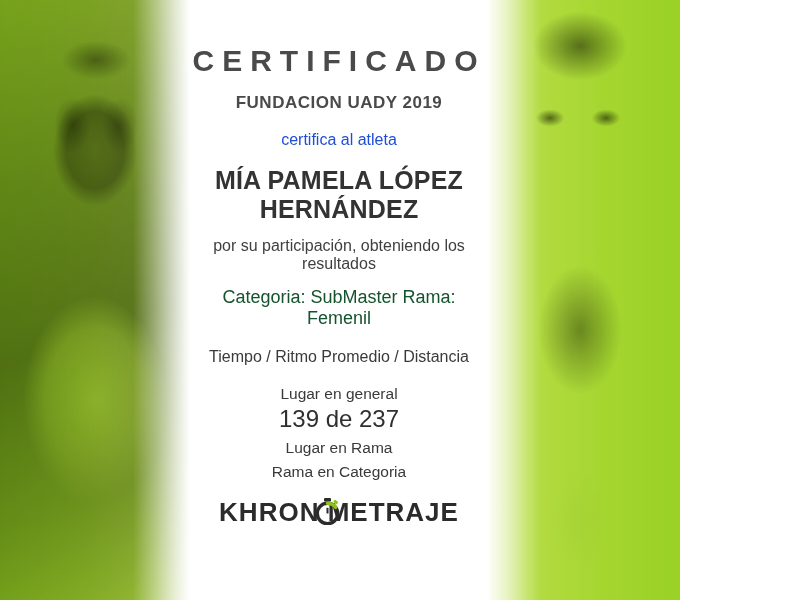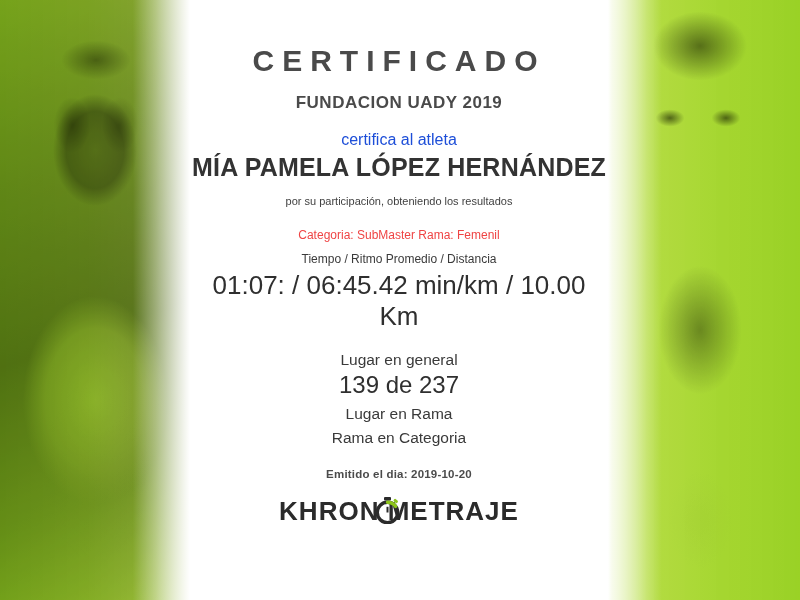--- a/index.html
+++ b/index.html
@@ -7,21 +7,21 @@
     padding: 0;
     width: 800px;
     height: 600px;
     overflow: hidden;
     background: #ffffff;
     font-family: "Liberation Sans", sans-serif;
   }
 
   #certificate {
     position: relative;
-    width: 800px;
+    width: 680px;
     height: 600px;
     background: #ffffff;
     overflow: hidden;
   }
 
   
   .photo {
     position: absolute;
     top: 0;
     height: 600px;
@@ -124,39 +124,39 @@
     font-weight: bold;
     letter-spacing: 0.5px;
     color: #4a4a4a;
   }
   .t-certifica {
     margin-top: 18px;
     font-size: 16px;
     color: #1d4ed8;
   }
   .t-athlete {
-    margin-top: 4px;
+    margin-top: 17px;
     font-size: 25px;
     font-weight: bold;
     color: #333333;
     letter-spacing: 0.2px;
   }
   .t-participacion {
     margin-top: 13px;
-    font-size: 11px;
+    font-size: 16px;
     color: #3f3f3f;
   }
   .t-categoria {
-    margin-top: 21px;
-    font-size: 12px;
-    color: #ef4444;
+    margin-top: 14px;
+    font-size: 18px;
+    color: #14532d;
   }
   .t-tiempo-label {
-    margin-top: 10px;
-    font-size: 12px;
+    margin-top: 19px;
+    font-size: 16px;
     color: #3a3a3a;
   }
   .t-tiempo-value {
     margin-top: 4px;
     font-size: 26px;
     color: #2f2f2f;
   }
 
   .place-label {
     font-size: 15.5px;
@@ -233,36 +233,34 @@
     <div class="t-certifica">certifica al atleta</div>
 
     <div class="t-athlete">MÍA PAMELA LÓPEZ HERNÁNDEZ</div>
 
     <div class="t-participacion">por su participación, obteniendo los resultados</div>
 
     <div class="t-categoria">Categoria:  SubMaster Rama: Femenil</div>
 
     <div class="t-tiempo-label">Tiempo / Ritmo Promedio / Distancia</div>
 
-    <div class="t-tiempo-value">01:07: / 06:45.42 min/km / 10.00 Km</div>
 
     <div class="gap-1">
       <div class="place-label">Lugar en general</div>
       <div class="place-value">139 de 237</div>
     </div>
 
     <div class="gap-2">
       <div class="place-label">Lugar en Rama</div>
     </div>
 
     <div class="gap-2">
       <div class="place-label">Rama en Categoria</div>
     </div>
 
-    <div class="t-emitido">Emitido el dia: 2019-10-20</div>
 
     <div class="logo-wrap">
       <div class="logo-text">KHRON METRAJE</div>
       <div class="logo-o">
         <svg width="25" height="27" viewBox="0 0 25 27">
           <rect x="9" y="0" width="7" height="3.5" rx="1" fill="#2b2b2b"></rect>
           <rect x="18.5" y="2.5" width="4.5" height="3" rx="1.2" fill="#8cc41a" transform="rotate(40 20.7 4)"></rect>
           <circle cx="12.5" cy="15.5" r="10.2" fill="none" stroke="#2b2b2b" stroke-width="3.4"></circle>
           <path d="M12.5 5.3 a10.2 10.2 0 0 1 8.2 4.2" fill="none" stroke="#8cc41a" stroke-width="3.4" stroke-linecap="round"></path>
           <line x1="12.5" y1="15.5" x2="12.5" y2="9.8" stroke="#2b2b2b" stroke-width="2"></line>

